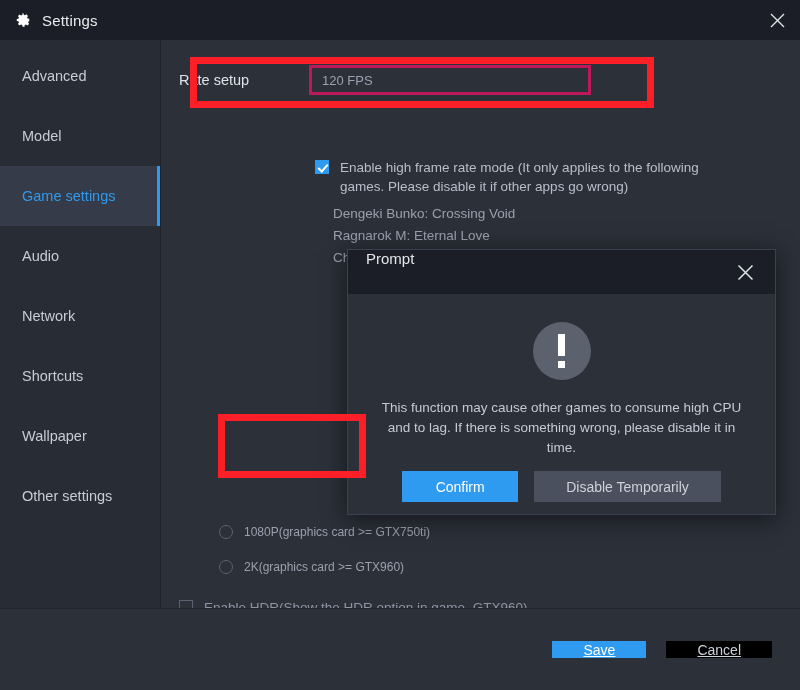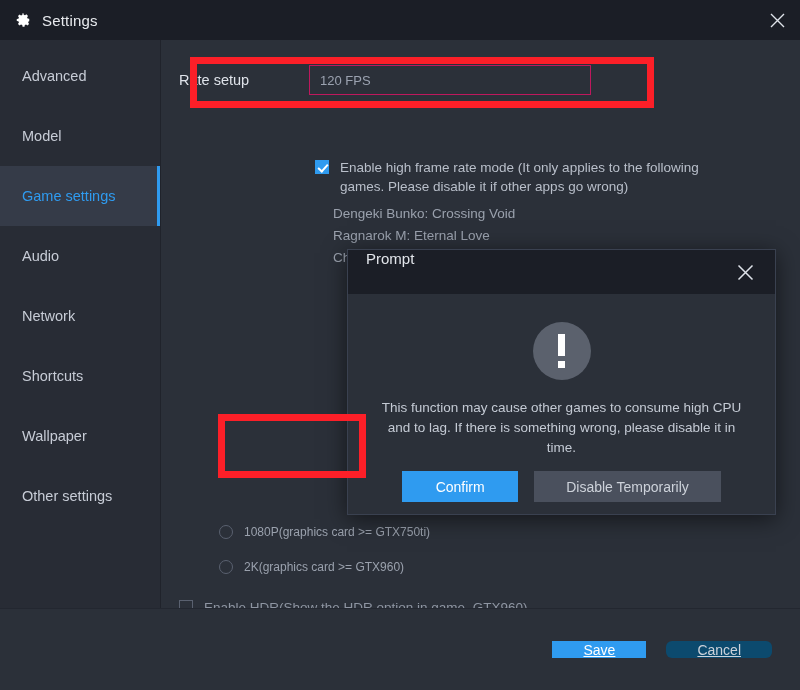--- a/index.html
+++ b/index.html
@@ -97,21 +97,21 @@
   }
   .rate-label {
     color: #dfe3ea;
     font-size: 14.5px;
     width: 130px;
     flex: 0 0 130px;
   }
   .select {
     position: relative;
     width: 282px; height: 30px;
-    border: 1px solid #be185d;
+    border: 3px solid #be185d;
     background: #2b3039;
     display: flex; align-items: center;
     padding: 0 10px;
     cursor: pointer;
   }
   .select-value { color: #9ba2b0; font-size: 13px; }
   .select .chev {
     position: absolute; right: 10px; top: 50%;
     transform: translateY(-50%);
   }
@@ -208,21 +208,21 @@
     height: 17px;
     min-width: 92px;
     border: none;
     font-size: 14px;
     font-family: "Liberation Sans", sans-serif;
     cursor: pointer;
     padding: 0 31px;
     text-decoration: underline;
   }
   .btn-primary { background: #2f9bf0; color: #ffffff; }
-  .btn-secondary { background: #0c4a6e; color: #cdd2da; border-radius: 6px; }
+  .btn-secondary { background: #000000; color: #cdd2da; }
 
   
   .dialog {
     position: absolute;
     left: 186px; top: 209px;
     width: 429px; height: 266px;
     background: #2b3039;
     border: 1px solid #3a4150;
     box-shadow: 0 4px 22px rgba(0,0,0,.55);
     z-index: 30;

